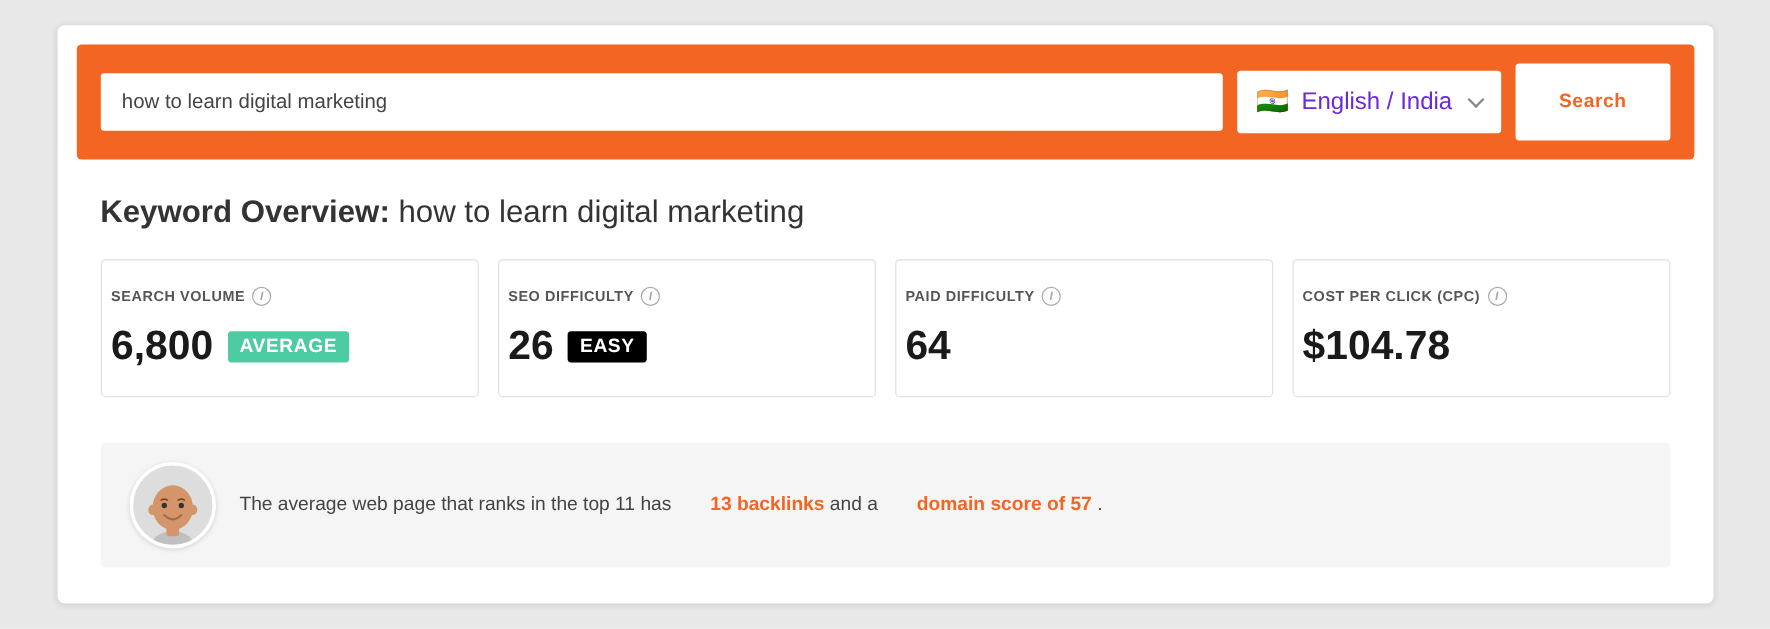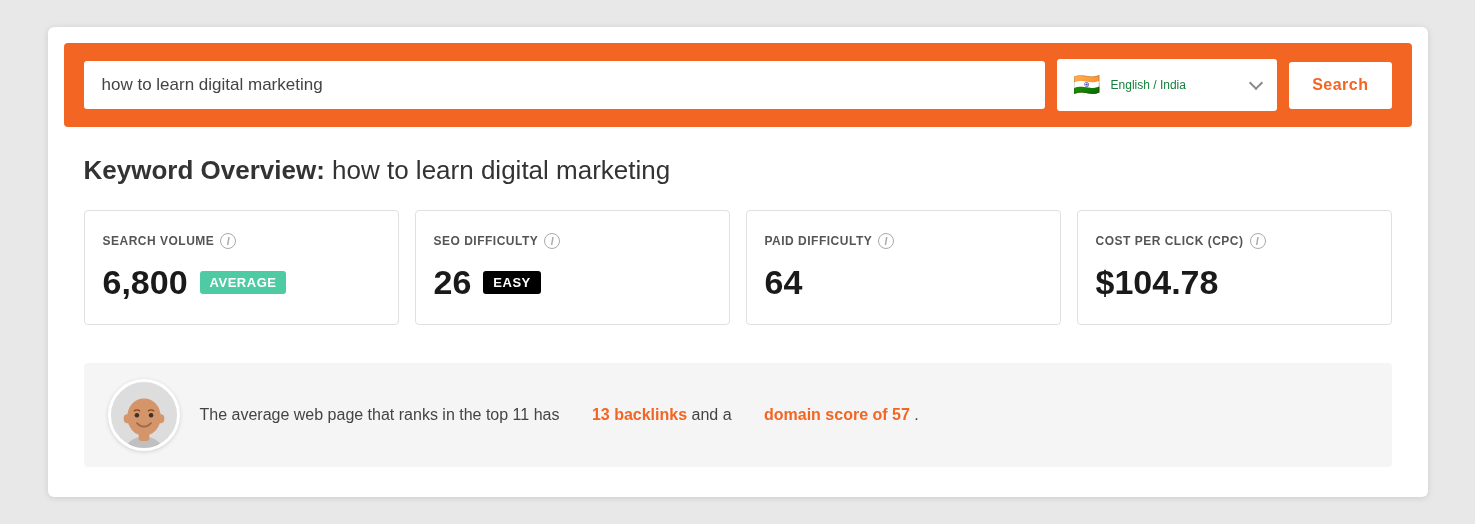--- a/index.html
+++ b/index.html
@@ -53,37 +53,37 @@
       gap: 10px;
       cursor: pointer;
       min-width: 220px;
       height: 52px;
     }
     .locale-selector .flag {
       font-size: 22px;
     }
     .locale-selector .locale-text {
       flex: 1;
-      font-size: 12px;
-      color: #15803d;
+      font-size: 20px;
+      color: #6d28d9;
     }
     .chevron-down {
       width: 10px;
       height: 10px;
       border-right: 2px solid #888;
       border-bottom: 2px solid #888;
       transform: rotate(45deg);
       margin-top: -4px;
     }
     .search-button {
       background: #fff;
       border: none;
       border-radius: 3px;
-      padding: 0 23px;
-      height: 47px;
+      padding: 0 36px;
+      height: 64px;
       font-size: 16px;
       font-weight: bold;
       color: #f26522;
       cursor: pointer;
       letter-spacing: 0.5px;
       white-space: nowrap;
     }
 
     
     .content {
@@ -105,21 +105,21 @@
     
     .metrics-grid {
       display: grid;
       grid-template-columns: repeat(4, 1fr);
       gap: 16px;
       margin-bottom: 28px;
     }
     .metric-card {
       border: 1px solid #e0e0e0;
       border-radius: 4px;
-      padding: 22px 18px;
+      padding: 22px 8px;
     }
     .metric-label {
       font-size: 12px;
       font-weight: 800;
       color: #555;
       letter-spacing: 0.5px;
       text-transform: uppercase;
       display: flex;
       align-items: center;
       gap: 6px;
@@ -145,21 +145,21 @@
       gap: 12px;
     }
     .metric-value {
       font-size: 34px;
       font-weight: 900;
       color: #1a1a1a;
     }
     .badge {
       padding: 4px 10px;
       border-radius: 3px;
-      font-size: 13px;
+      font-size: 16px;
       font-weight: 800;
       color: #fff;
       letter-spacing: 0.5px;
     }
     .badge-average {
       background: #4ecba3;
     }
     .badge-easy {
       background: #000000;
     }

